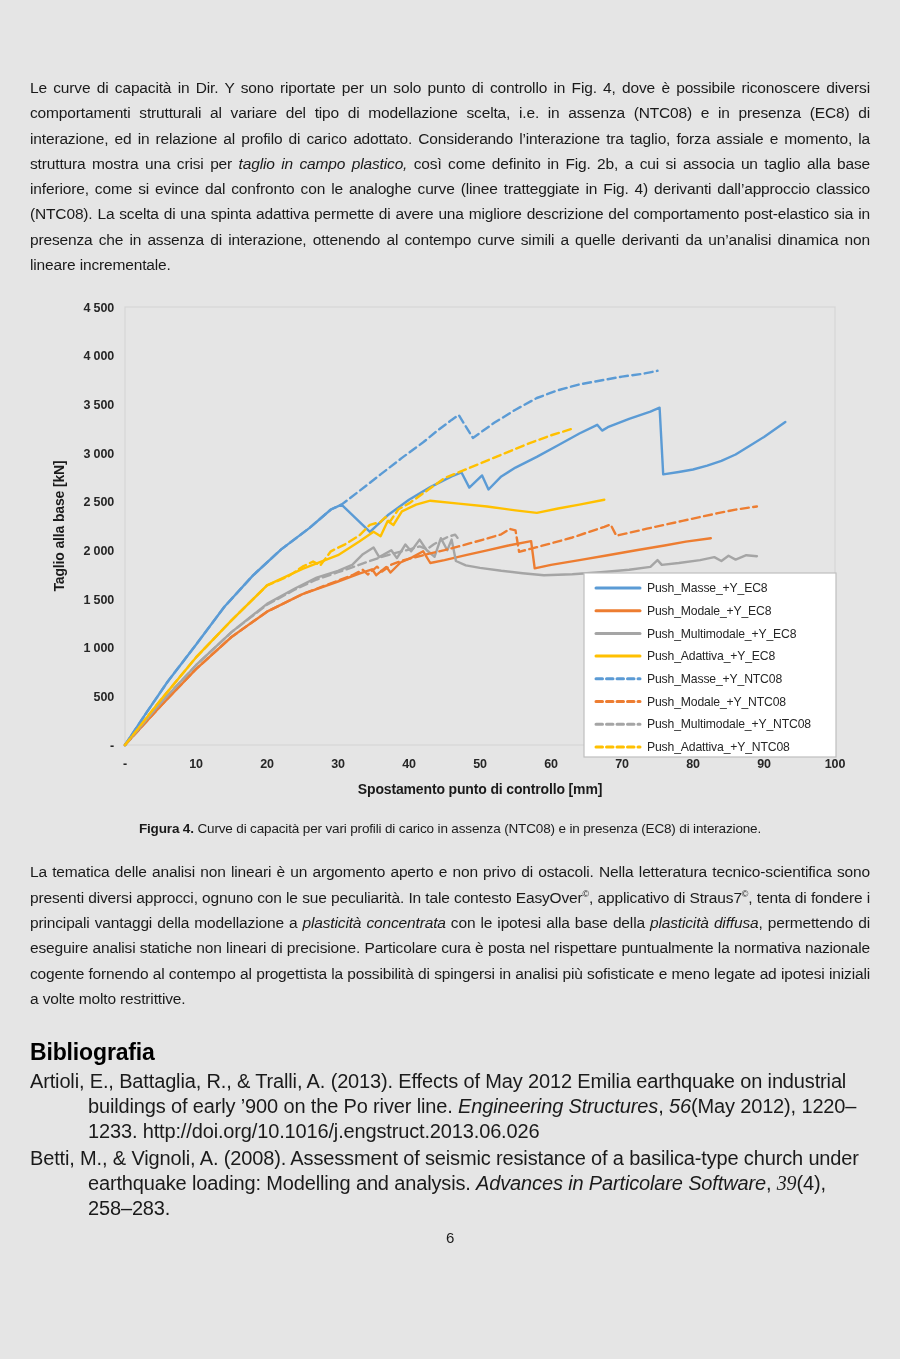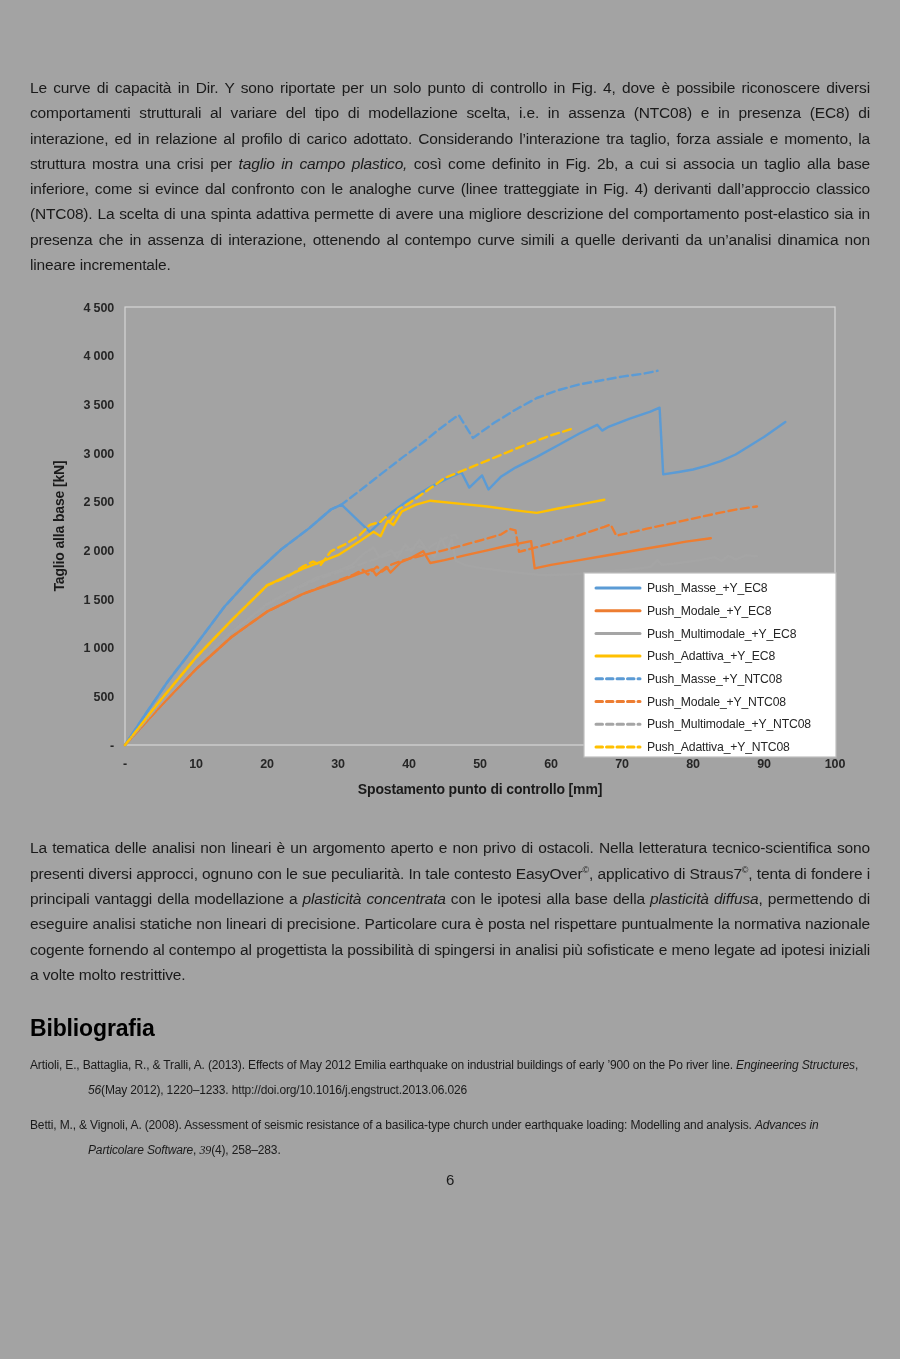--- a/index.html
+++ b/index.html
@@ -1,37 +1,37 @@
 <!DOCTYPE html>
 <html><head>
 <meta charset="utf-8">
 <style>
   html,body{margin:0;padding:0;background:#ffffff;}
   .page{
-    width:900px;height:1359px;overflow:hidden;background:#a3a3a3;
+    width:900px;height:1359px;overflow:hidden;background:#e5e5e5;
     font-family:"Liberation Sans",sans-serif;color:#1a1a1a;
     box-sizing:border-box;padding:0 30px;position:relative;
     letter-spacing:-0.15px;
   }
   p.body-text{
     font-size:15.5px;line-height:25.3px;text-align:justify;margin:0;
   }
   #intro-par{margin-top:75px;}
   .chart-wrap{margin-top:18px;text-align:left;}
   .caption{
     font-size:13.5px;text-align:center;margin:4px 0 0 0;line-height:20px;
   }
   h1.sect{
     font-size:23px;font-weight:bold;color:#000;margin:0;line-height:30px;
   }
   #concl-h{margin-top:20px;}
   #concl-par{margin-top:20px;}
   #bibl-h{margin-top:26px;}
   p.ref{
-    font-size:12px;line-height:25px;margin:10px 0 0 0;text-align:left;
+    font-size:20px;line-height:25px;margin:2px 0 0 0;text-align:left;
     padding-left:58px;text-indent:-58px;
   }
   .page-num{
     text-align:center;font-size:15px;margin-top:8px;color:#1a1a1a;
   }
   sup{font-size:9px;vertical-align:super;line-height:0;}
   svg text{font-family:"Liberation Sans",sans-serif;}
 </style>
 </head>
 <body>
@@ -87,20 +87,21 @@
         <text x="617" y="388" fill="#262626" font-size="12.2">Push_Masse_+Y_NTC08</text>
         <line x1="566" y1="406.5" x2="610" y2="406.5" stroke="#ED7D31" stroke-width="3" stroke-linecap="round" stroke-dasharray="6.5 4"></line>
         <text x="617" y="410.7" fill="#262626" font-size="12.2">Push_Modale_+Y_NTC08</text>
         <line x1="566" y1="429.2" x2="610" y2="429.2" stroke="#A5A5A5" stroke-width="3" stroke-linecap="round" stroke-dasharray="6.5 4"></line>
         <text x="617" y="433.4" fill="#262626" font-size="12.2">Push_Multimodale_+Y_NTC08</text>
         <line x1="566" y1="451.9" x2="610" y2="451.9" stroke="#FFC000" stroke-width="3" stroke-linecap="round" stroke-dasharray="6.5 4"></line>
         <text x="617" y="456.09999999999997" fill="#262626" font-size="12.2">Push_Adattiva_+Y_NTC08</text>
       </svg>
   </div>
 
+  <p class="caption"><span style="font-weight: bold;">Figura 4.</span><span> Curve di capacità per vari profili di carico in assenza (NTC08) e in presenza (EC8) di interazione.</span></p>
 
 
   <p id="concl-par" class="body-text"><span>La tematica delle analisi non lineari è un argomento aperto e non privo di ostacoli. Nella letteratura tecnico-scientifica sono presenti diversi approcci, ognuno con le sue peculiarità. In tale contesto EasyOver</span><sup>©</sup><span>, applicativo di Straus7</span><sup>©</sup><span>, tenta di fondere i principali vantaggi della modellazione a </span><span style="font-style: italic;">plasticità concentrata</span><span> con le ipotesi alla base della </span><span style="font-style: italic;">plasticità diffusa</span><span>, permettendo di eseguire analisi statiche non lineari di precisione. Particolare cura è posta nel rispettare puntualmente la normativa nazionale cogente fornendo al contempo al progettista la possibilità di spingersi in analisi più sofisticate e meno legate ad ipotesi iniziali a volte molto restrittive.</span></p>
 
   <h1 id="bibl-h" class="sect">Bibliografia</h1>
 
   <p class="ref"><span>Artioli, E., Battaglia, R., &amp; Tralli, A. (2013). Effects of May 2012 Emilia earthquake on industrial buildings of early ’900 on the Po river line. </span><span style="font-style: italic;">Engineering Structures</span><span>, </span><span style="font-style: italic;">56</span><span>(May 2012), 1220–1233. http://doi.org/10.1016/j.engstruct.2013.06.026</span></p>
 
   <p class="ref"><span>Betti, M., &amp; Vignoli, A. (2008). Assessment of seismic resistance of a basilica-type church under earthquake loading: Modelling and analysis. </span><span style="font-style: italic;">Advances in Particolare Software</span><span>, </span><span style="font-style: italic; font-family: Liberation Serif, serif;">39</span><span>(4), 258–283.</span></p>
 

